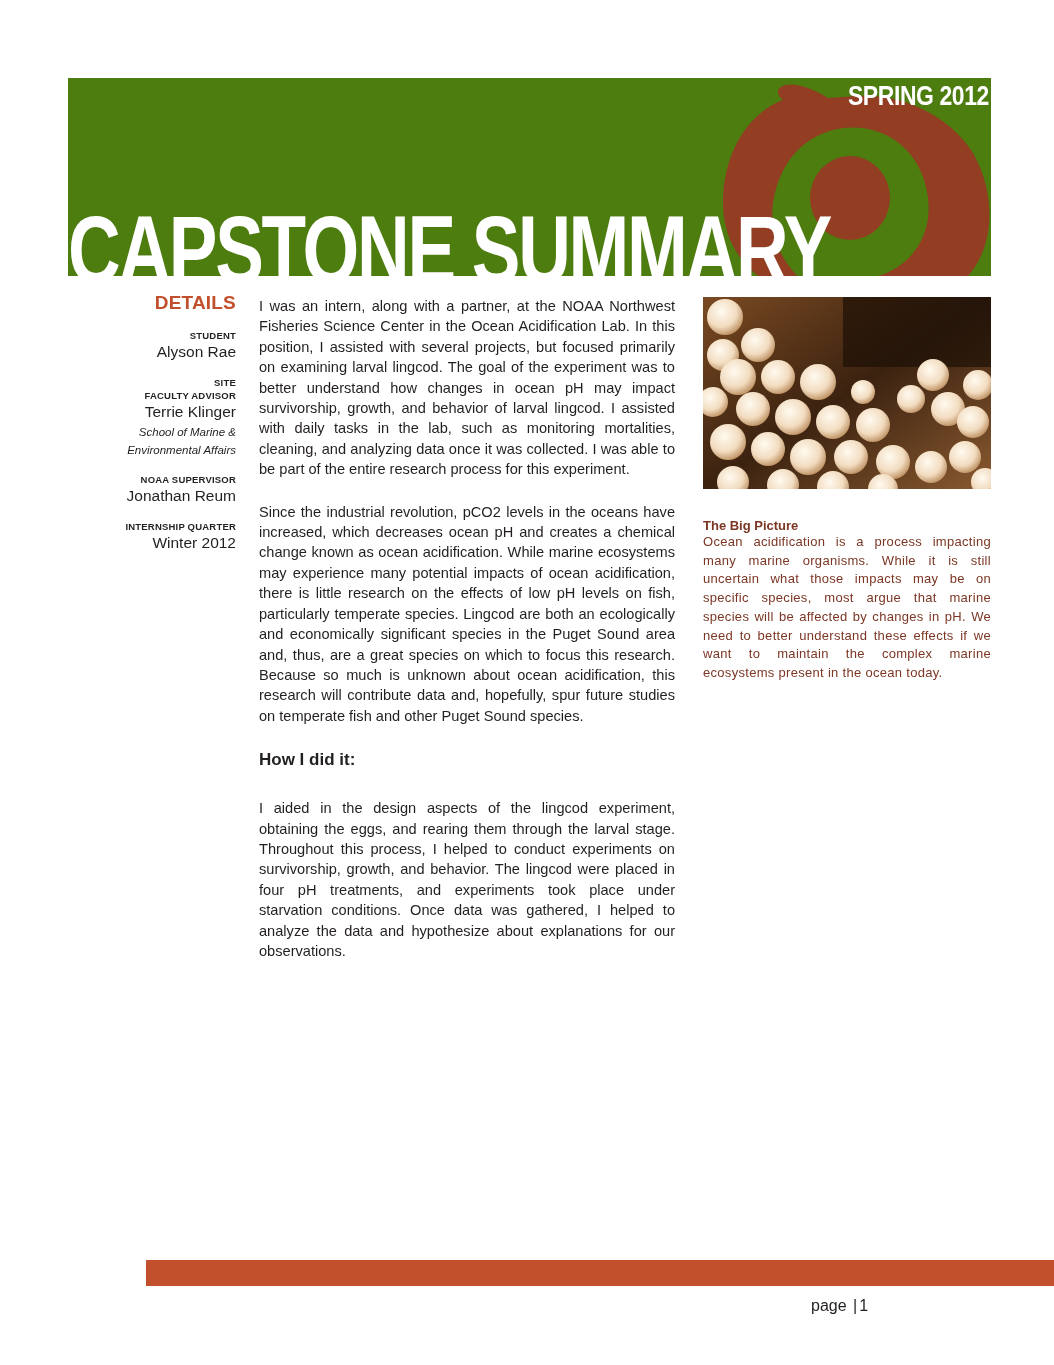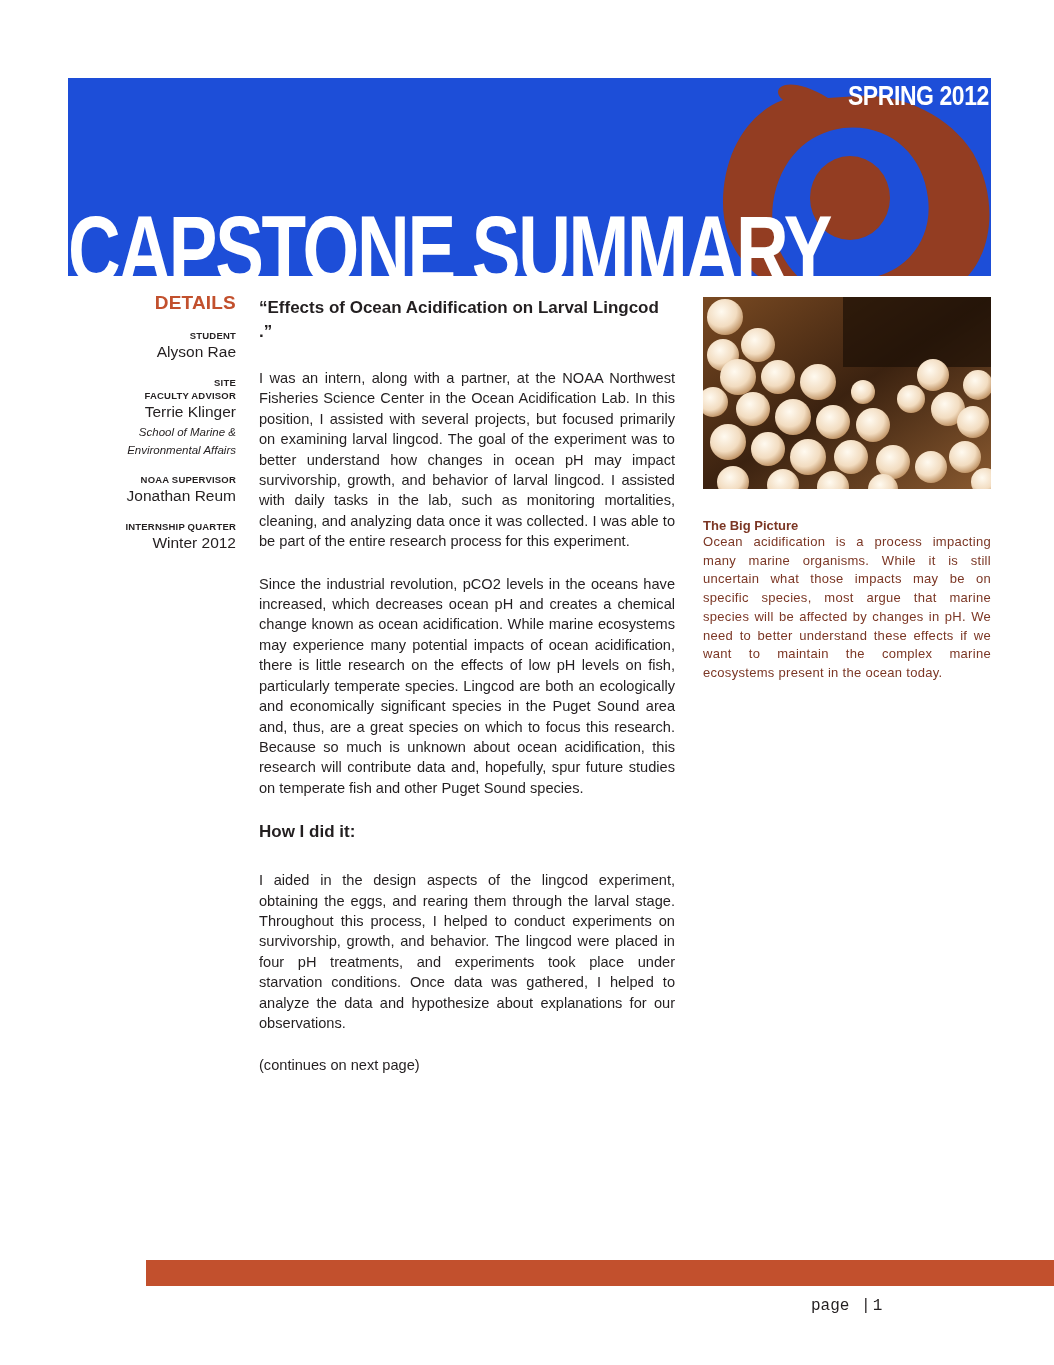--- a/index.html
+++ b/index.html
@@ -3,21 +3,21 @@
 <meta charset="utf-8">
 <style>
   html, body { margin: 0; padding: 0; }
   body {
     width: 1054px; height: 1365px; position: relative; overflow: hidden;
     background: #ffffff; color: #231f20;
     font-family: "DejaVu Sans", "Liberation Sans", sans-serif;
   }
   .banner {
     position: absolute; left: 68px; top: 78px; width: 923px; height: 198px;
-    background: #1d4ed8; overflow: hidden;
+    background: #4d7c0f; overflow: hidden;
   }
   .banner svg.swirl { position: absolute; left: 0; top: 0; }
   .season {
     position: absolute; right: 2px; top: 2px;
     color: #ffffff; font-family: "Liberation Sans", sans-serif; font-weight: bold;
     font-size: 28px; letter-spacing: -0.5px; transform: scaleX(0.82); transform-origin: right top;
   }
   .title {
     position: absolute; left: 0px; bottom: -22px;
     color: #ffffff; font-family: "Liberation Sans", sans-serif; font-weight: bold;
@@ -42,21 +42,21 @@
   .section-heading { font-weight: bold; font-size: 17px; line-height: 24px; margin: 0 0 26px 0; }
   .para { font-size: 14.6px; line-height: 20.4px; text-align: justify; margin: 0 0 22px 0; hyphens: auto; }
   .continues { font-size: 14.6px; line-height: 20px; margin-top: 10px; }
 
   .sidebar { position: absolute; left: 703px; top: 297px; width: 288px; }
   .photo { width: 288px; height: 192px; display: block; }
   .bp-heading { margin-top: 29px; color: #7b3624; font-weight: bold; font-size: 13px; font-family: "Liberation Sans", sans-serif; }
   .bp-text { color: #7b3624; font-size: 13px; line-height: 18.7px; text-align: justify; font-family: "Liberation Sans", sans-serif; letter-spacing: 0.3px; }
 
   .footer-bar { position: absolute; left: 146px; top: 1260px; width: 908px; height: 26px; background: #c2502d; }
-  .page-num { position: absolute; left: 811px; top: 1297px; font-size: 16px; font-family: Liberation Mono, monospace; color: #231f20; text-align: right; }
+  .page-num { position: absolute; left: 811px; top: 1297px; font-size: 16px; font-family: Liberation Sans, sans-serif; color: #231f20; text-align: right; }
   .page-num .sep { margin: 0 2px; }
 </style>
 </head>
 <body>
 
 <div class="banner">
   <svg class="swirl" width="923" height="198" viewBox="0 0 923 198">
     <path d="M760,20 C720,-5 700,10 715,22 C680,35 655,75 655,125 C655,175 690,210 740,220 L760,220 C720,200 700,165 705,125 C712,80 740,55 775,50 C820,45 855,75 860,120 C865,160 840,190 810,198 L900,198 C925,170 930,120 905,75 C880,35 830,15 790,18 Z" fill="#933d22"></path>
     <ellipse cx="782" cy="120" rx="40" ry="42" fill="#933d22"></ellipse>
   </svg>
@@ -77,30 +77,28 @@
   <div class="detail-sub">School of Marine &amp; Environmental Affairs</div>
 
   <div class="detail-label">NOAA SUPERVISOR</div>
   <div class="detail-value">Jonathan Reum</div>
 
   <div class="detail-label">INTERNSHIP QUARTER</div>
   <div class="detail-value">Winter 2012</div>
 </div>
 
 <div class="main">
-  <div class="project-title">“Effects of Ocean Acidification on Larval Lingcod .”</div>
 
   <p class="para">I was an intern, along with a partner, at the NOAA Northwest Fisheries Science Center in the Ocean Acidification Lab. In this position, I assisted with several projects, but focused primarily on examining larval lingcod. The goal of the experiment was to better understand how changes in ocean pH may impact survivorship, growth, and behavior of larval lingcod. I assisted with daily tasks in the lab, such as monitoring mortalities, cleaning, and analyzing data once it was collected. I was able to be part of the entire research process for this experiment.</p>
 
   <p class="para">Since the industrial revolution, pCO2 levels in the oceans have increased, which decreases ocean pH and creates a chemical change known as ocean acidification. While marine ecosystems may experience many potential impacts of ocean acidification, there is little research on the effects of low pH levels on fish, particularly temperate species. Lingcod are both an ecologically and economically significant species in the Puget Sound area and, thus, are a great species on which to focus this research. Because so much is unknown about ocean acidification, this research will contribute data and, hopefully, spur future studies on temperate fish and other Puget Sound species.</p>
 
   <div class="section-heading">How I did it:</div>
   <p class="para">I aided in the design aspects of the lingcod experiment, obtaining the eggs, and rearing them through the larval stage. Throughout this process, I helped to conduct experiments on survivorship, growth, and behavior. The lingcod were placed in four pH treatments, and experiments took place under starvation conditions. Once data was gathered, I helped to analyze the data and hypothesize about explanations for our observations.</p>
 
-  <div class="continues">(continues on next page)</div>
 </div>
 
 <div class="sidebar">
   <svg class="photo" width="288" height="192" viewBox="0 0 288 192" aria-label="Photo of lingcod eggs">
     <defs>
       <linearGradient id="bg" x1="0" y1="0" x2="1" y2="1">
         <stop offset="0" stop-color="#7a4a22"></stop>
         <stop offset="0.5" stop-color="#3b2210"></stop>
         <stop offset="1" stop-color="#8a5a30"></stop>
       </linearGradient>

